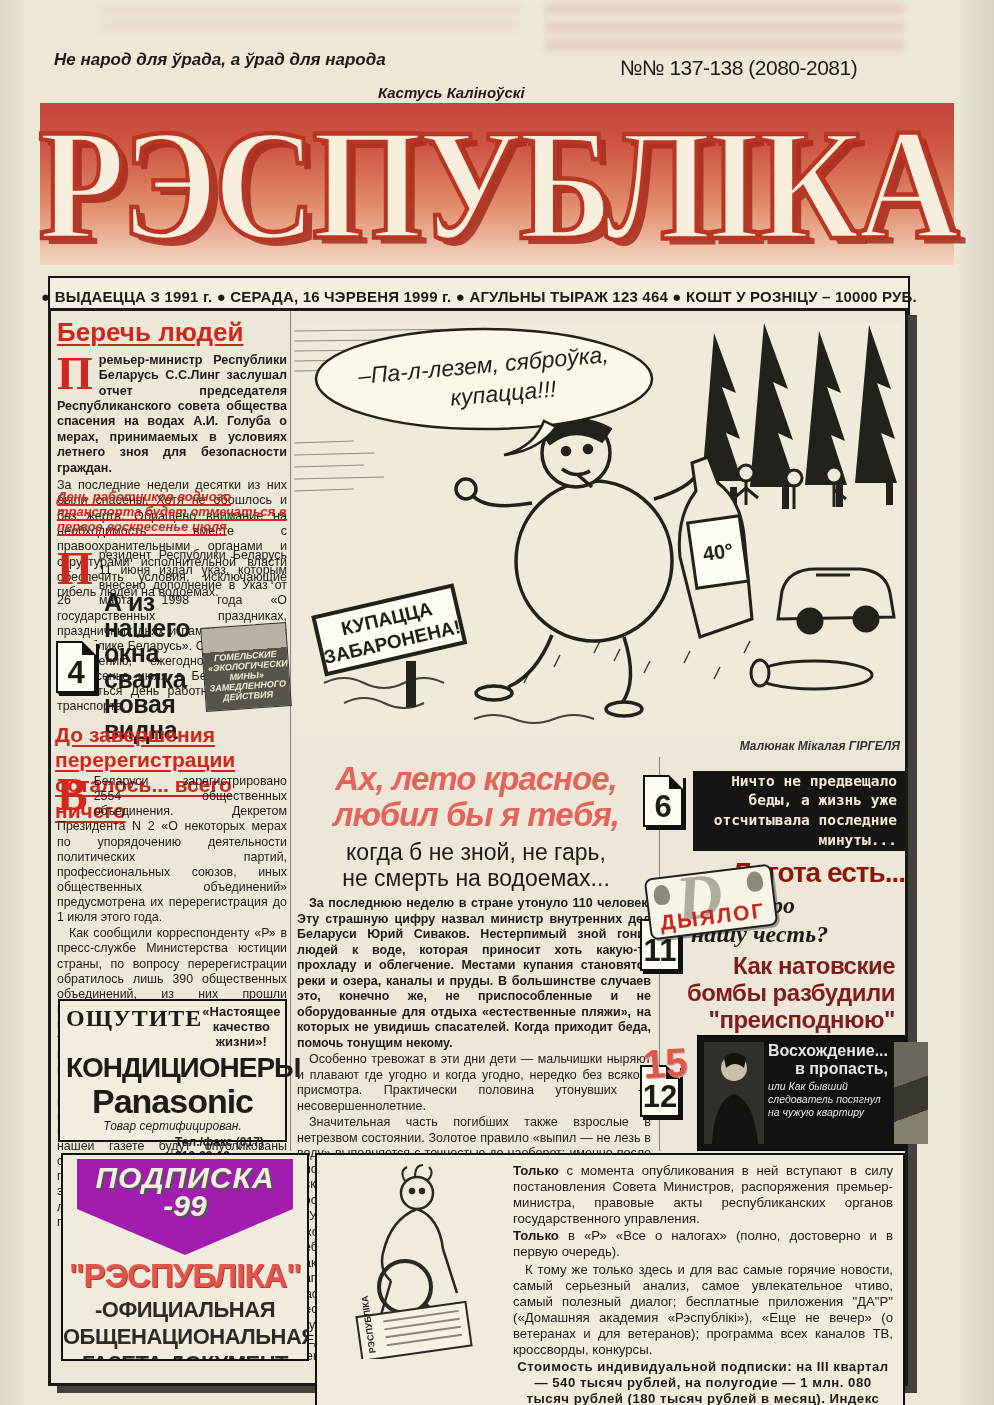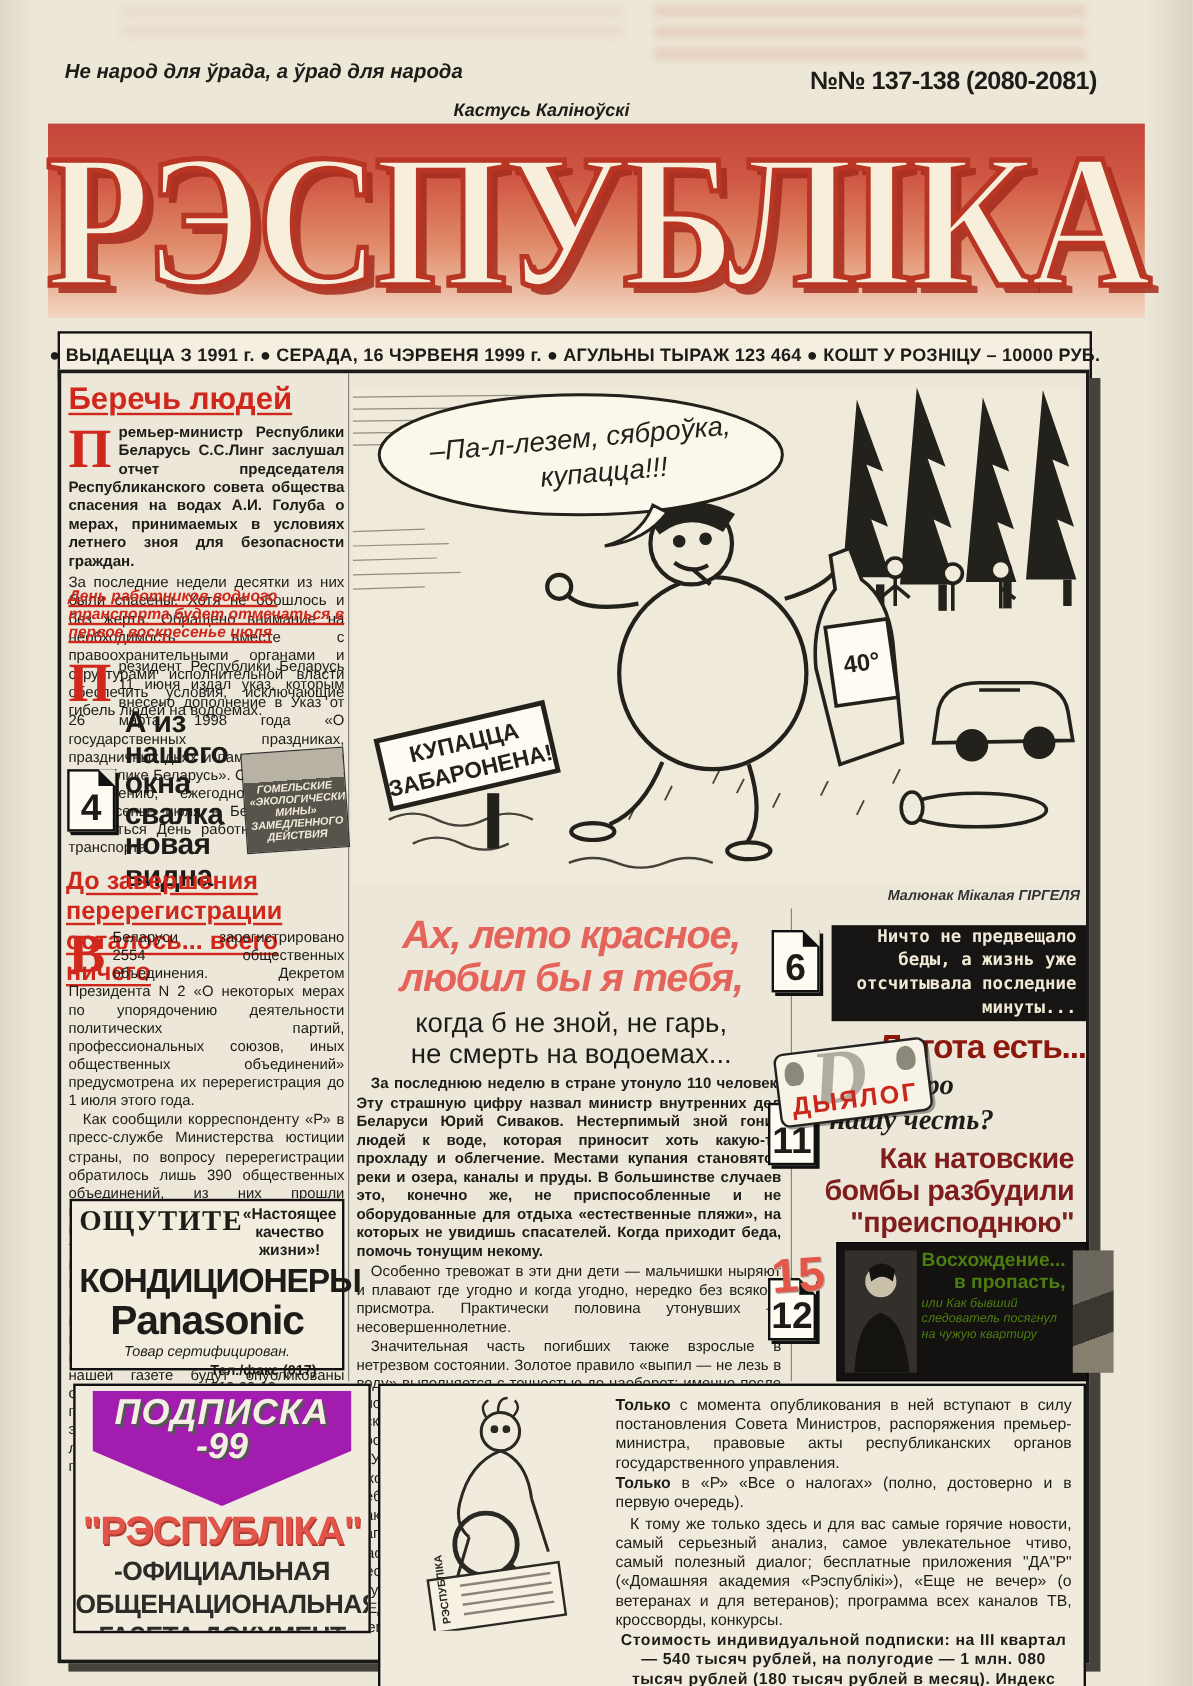--- a/index.html
+++ b/index.html
@@ -5,21 +5,21 @@
   * { margin:0; padding:0; box-sizing:border-box; }
   html,body { width:994px; height:1405px; }
   body { background:#e6e1d1; font-family:"Liberation Sans", sans-serif; color:#1d1c18; overflow:hidden; }
   .abs { position:absolute; }
   .page { position:relative; width:994px; height:1405px;
           background:linear-gradient(90deg,#ddd8c6 0,#ece7d7 3%,#ece7d7 96%,#d8d3c1 100%); }
 
   
   .motto { left:54px; top:50px; font-size:17px; font-weight:bold; font-style:italic; }
   .motto-author { left:378px; top:84px; font-size:15px; font-weight:bold; font-style:italic; }
-  .issue-no { left:638px; top:56px; width:276px; text-align:right; font-size:21px; font-weight:bold;
+  .issue-no { left:620px; top:56px; width:276px; font-size:21px; font-weight:normal;
               font-family:"Liberation Sans", sans-serif; letter-spacing:-0.5px; }
   .bleed { left:545px; top:4px; width:360px; height:46px; opacity:.5; filter:blur(3px);
            background:repeating-linear-gradient(0deg, rgba(197,70,50,.28) 0 10px, transparent 10px 18px); }
   .bleed2 { left:100px; top:0px; width:420px; height:30px; opacity:.35; filter:blur(4px);
            background:repeating-linear-gradient(0deg, rgba(197,70,50,.22) 0 8px, transparent 8px 16px); }
 
   
   .masthead { left:40px; top:103px; width:914px; height:162px;
               background:linear-gradient(180deg,#c5463a 0%,#cf5743 28%,#e08a68 62%,#f3d6c2 100%); }
   .masthead-title { width:100%; height:100%; display:flex; align-items:center; justify-content:center;
@@ -109,21 +109,21 @@
              font-style:italic; font-weight:bold; font-size:64px; color:#9a958a; opacity:.75; }
   .stamp-label { position:absolute; left:0; bottom:2px; width:100%; text-align:center;
                  color:#c9271a; font-weight:bold; font-size:21px; letter-spacing:2px; }
   .stamp-face { position:absolute; width:16px; height:20px; background:#8d887c; border-radius:50% 50% 40% 40%; }
   .t12-icon { left:589px; top:650px; }
   .t12-text { left:624px; top:642px; width:220px; text-align:right; font-size:24px;
               font-weight:bold; line-height:1.12; letter-spacing:-0.5px; color:#7f1d1d; }
   .t15-num { left:592px; top:730px; color:#e2574a; font-size:40px; font-weight:bold;
              transform:rotate(-4deg); text-shadow:1px 1px 0 #b5b0a2; }
   .t15-box { left:646px; top:724px; width:210px; height:116px; background:#141210;
-             border:1px solid #000; display:flex; padding:6px; color:#4d7c0f; position:absolute; }
+             border:1px solid #000; display:flex; padding:6px; color:#e5e5e5; position:absolute; }
   .t15-photo { flex:none; width:60px; height:100%; position:relative; overflow:hidden; background:#2c2a26; }
   .t15-cliff { flex:none; width:34px; height:100%; margin-left:2px;
                background:linear-gradient(160deg,#6b675c 0 40%,#3a372f 40% 70%,#857f6e 70% 100%); }
   .t15-mid { flex:1; padding:0 4px; }
   .t15-l1 { font-size:16px; font-weight:bold; }
   .t15-l2 { font-size:16px; font-weight:bold; text-align:right; }
   .t15-sub { font-style:italic; font-size:10.5px; line-height:1.25; margin-top:2px; }
 
   
   .promo { left:10px; top:842px; width:248px; height:208px; border:2px solid #111;

